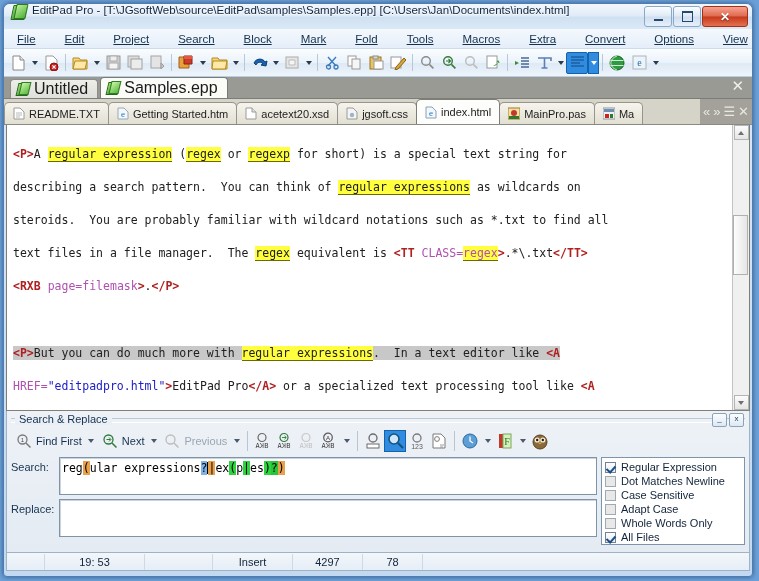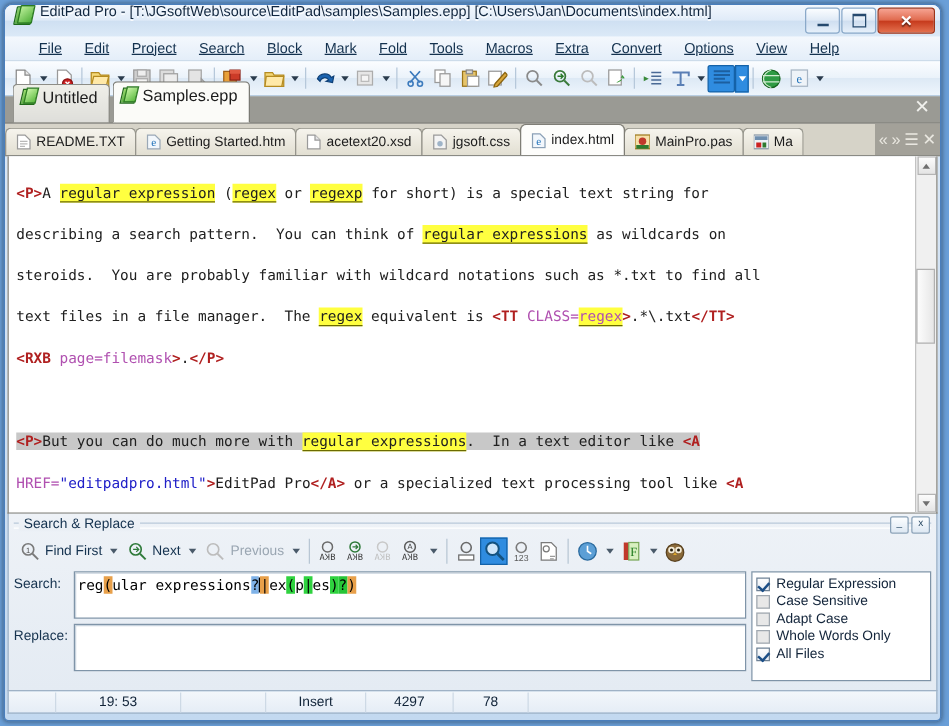--- a/index.html
+++ b/index.html
@@ -57,21 +57,21 @@
     width:44px;
     background:linear-gradient(#f6a392,#e06a4e 48%,#c63a1c 52%,#e4714f);
     border-color:#9e3317;color:#fff;font-weight:bold;font-size:12px;
     text-shadow:0 1px 1px rgba(0,0,0,.5);
   }
   .wb .minglyph{width:9px;height:2px;background:#25496e;margin-top:6px;}
   .wb .maxglyph{width:9px;height:8px;border:1px solid #25496e;border-top-width:2px;}
   
   .menubar{
     flex:0 0 19px;height:19px;display:flex;align-items:center;
-    padding-left:20px;gap:4px;
+    padding-left:6px;gap:15px;
     background:linear-gradient(#f4f8fd,#e4eef9);
     border-bottom:1px solid #cddcea;
   }
   .menu-item{
     font-size:11.5px;color:#14324f;padding:2px 7px 2px 7px;white-space:nowrap;
   }
   .menu-item u{text-decoration:underline;}
   
   .toolbar{
     flex:0 0 27px;height:27px;
@@ -91,24 +91,24 @@
   .tb-sep{width:1px;height:17px;background:#b6c8da;margin:0 3px;}
   svg{display:block;}
   
   .projtabs{
     flex:0 0 21px;height:21px;position:relative;
     background:#9a9a94;
     display:flex;align-items:flex-end;padding-left:6px;
     border-bottom:1px solid #7d7d77;
   }
   .ptab{
-    height:18px;display:flex;align-items:center;gap:4px;padding:0 9px 12px 6px;
+    height:18px;display:flex;align-items:center;gap:4px;padding:0 9px 0 6px;
     background:linear-gradient(#efefe9,#dededa);
     border:1px solid #8d8d87;border-bottom:none;
-    border-radius:4px 4px 0 0;font-size:13px;color:#1b1b1b;margin-right:2px;justify-content:flex-end;
+    border-radius:4px 4px 0 0;font-size:16px;color:#1b1b1b;margin-right:2px;justify-content:flex-end;
   }
   .ptab.active{
     background:#fbfbf8;height:20px;border-color:#7a7a74;
   }
   .ptab .ico{width:13px;height:12px;position:relative;flex:0 0 13px;}
   .ptab .ico .b1{position:absolute;left:0;top:0;width:10px;height:11px;background:linear-gradient(135deg,#9ee06f,#2f8b24);transform:skewX(-13deg);border:1px solid #226a1b;}
   .ptab .ico .b2{position:absolute;left:3px;top:-1px;width:8px;height:11px;background:linear-gradient(135deg,#caf5a8,#59b83d);transform:skewX(-13deg);border:1px solid #2f7d24;}
   .projclose{position:absolute;right:8px;top:2px;color:#f0f0ec;font-size:15px;line-height:14px;font-weight:300;}
   
   .filetabs{
@@ -720,20 +720,24 @@
       </div>
     </div>
 
     <div class="optbox">
       <div class="opt">
         <span class="cbx on"></span>
         <span>Regular Expression</span>
       </div>
       <div class="opt">
         <span class="cbx gray"></span>
+        <span>Dot Matches Newline</span>
+      </div>
+      <div class="opt">
+        <span class="cbx gray"></span>
         <span>Case Sensitive</span>
       </div>
       <div class="opt">
         <span class="cbx gray"></span>
         <span>Adapt Case</span>
       </div>
       <div class="opt">
         <span class="cbx gray"></span>
         <span>Whole Words Only</span>
       </div>

